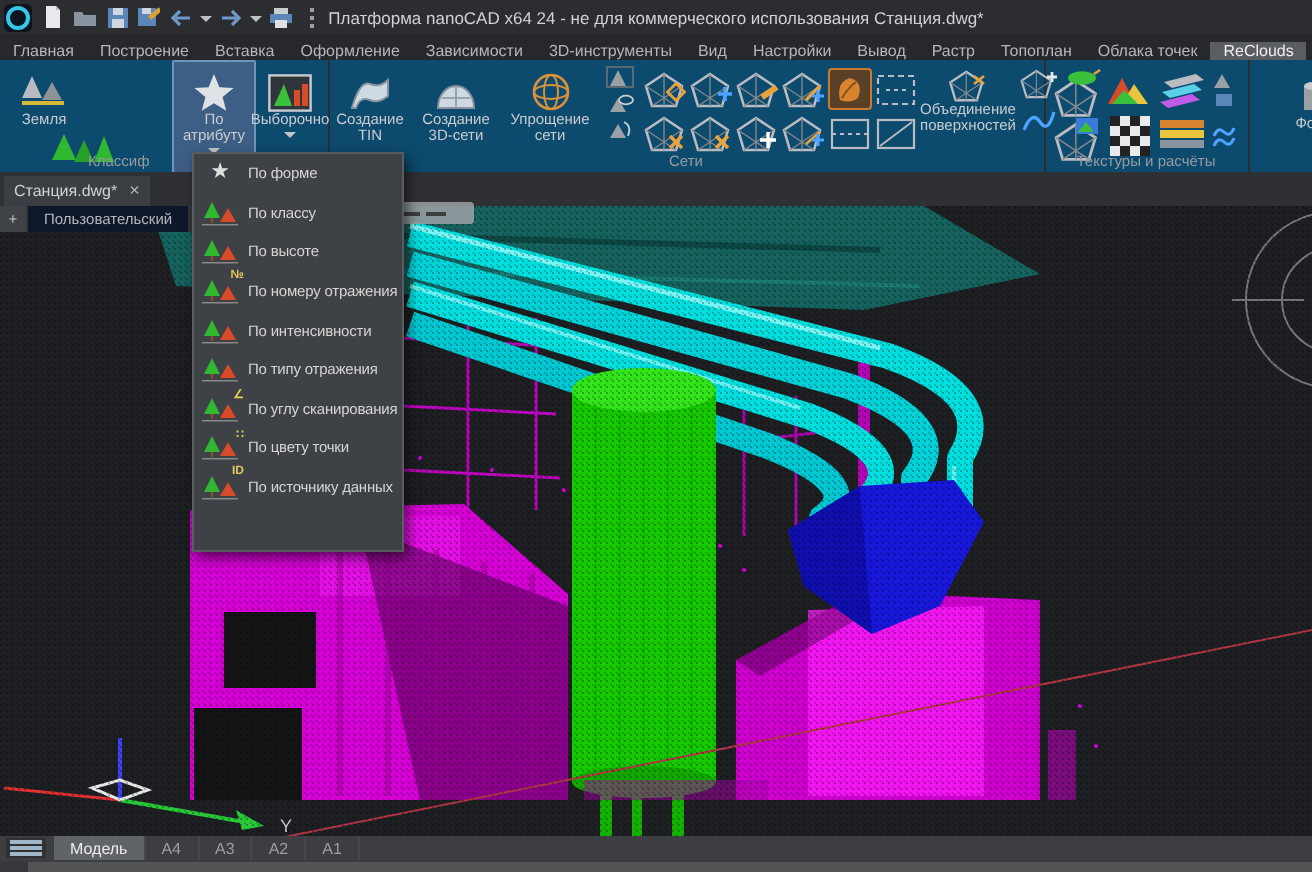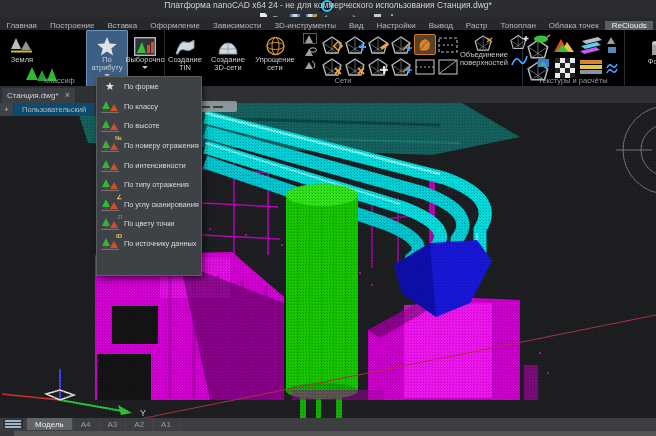--- a/index.html
+++ b/index.html
@@ -1,36 +1,36 @@
 <!DOCTYPE html>
 <html><head>
 <meta charset="utf-8">
 <style>
   html,body{margin:0;padding:0;background:#17181a;}
   #app{position:relative;width:656px;height:436px;overflow:hidden;
        font-family:"Liberation Sans",sans-serif;color:#c9ccd0;background:#1e1f22;
        user-select:none;}
   
   .titlebar{position:absolute;left:0;top:0;width:656px;height:17px;background:#2b2d31;
-            display:flex;align-items:center;flex-direction:column;}
+            display:flex;align-items:center;}
   .applogo{width:14px;height:14px;margin:0 4px 0 2px;border-radius:3px;background:#0d1520;
            display:flex;align-items:center;justify-content:center;}
   .applogo i{display:block;width:8px;height:8px;border:2px solid #35c8e8;border-radius:50%;}
   .qat{display:flex;align-items:center;gap:3px;}
   .qat svg{display:block;}
   .qat .qbtn{width:13px;height:13px;display:flex;align-items:center;justify-content:center;}
   .title{position:absolute;left:0;right:0;text-align:center;font-size:8.5px;color:#cfd2d6;
          pointer-events:none;}
   
   .rtabs{position:absolute;left:0;top:17px;width:656px;height:13px;background:#26282b;
          display:flex;align-items:flex-end;}
   .rtab{font-size:8px;color:#b4b7ba;padding:0 6.5px;display:flex;align-items:center;white-space:nowrap;}
   .rtab.active{background:#5a5d61;color:#f0f0f0;}
   
-  .ribbon{position:absolute;left:0;top:30px;width:656px;height:56px;background:#000000;}
+  .ribbon{position:absolute;left:0;top:30px;width:656px;height:56px;background:#0c4a6e;}
   .rgroup{position:absolute;top:0;height:56px;border-right:1px solid #2b2d30;}
   .glabel{position:absolute;bottom:1px;left:0;width:100%;text-align:center;font-size:7.5px;
           color:#989ba0;white-space:nowrap;}
   .bigbtn{position:absolute;display:flex;flex-direction:column;align-items:center;padding-top:2px;}
   .bigbtn .bicon{height:23px;display:flex;align-items:flex-end;}
   .blabel{font-size:7.5px;line-height:8px;color:#c9ccd0;text-align:center;white-space:pre-line;}
   .tri{width:0;height:0;border-left:3px solid transparent;border-right:3px solid transparent;
        border-top:3px solid #c0c3c6;margin-top:1.5px;}
   .toolactive{background:#3d5f85;border:1px solid #6f94bd;border-radius:1px;}
   .pgrid{position:absolute;display:grid;grid-template-columns:repeat(6,22px);grid-auto-rows:21px;gap:1px;}
@@ -41,21 +41,21 @@
   .docbar{position:absolute;left:0;top:86px;width:656px;height:17px;background:#2e3033;}
   .doctab{position:absolute;left:2px;top:2px;height:15px;background:#3b3e43;display:flex;
           align-items:center;padding:0 5px;gap:6px;font-size:8px;color:#d0d3d6;}
   .doctab .close{color:#aeb1b4;font-size:9px;line-height:9px;}
   
   .viewport{position:absolute;left:0;top:103px;width:656px;height:315px;background:#1e1f22;}
   .viewtabs{position:absolute;left:0;top:0;width:180px;height:13px;background:#34363a;
             display:flex;align-items:stretch;gap:1px;font-size:7.5px;color:#b5b8bb;}
   .vtadd{width:13px;background:#3f4246;display:flex;align-items:center;justify-content:center;
          color:#c6c9cc;}
-  .vttab{background:#0c4a6e;display:flex;align-items:center;padding:0 8px;white-space:nowrap;}
+  .vttab{background:#0f172a;display:flex;align-items:center;padding:0 8px;white-space:nowrap;}
   .vchip{position:absolute;left:183px;top:-2px;width:46px;height:11px;background:rgba(158,162,166,.85);
          border-radius:2px;display:flex;align-items:center;gap:3px;padding:0 4px;}
   .vchip i{display:block;height:2px;background:#3c3e40;}
   .scene{position:absolute;left:0;top:0;}
   
   .menu{position:absolute;left:96px;top:76px;width:104px;height:198px;background:#3e4145;
         border:1px solid #5a5d60;box-shadow:2px 3px 6px rgba(0,0,0,.55);z-index:50;
         display:flex;flex-direction:column;}
   .mitem{height:19.6px;display:flex;align-items:center;gap:4px;padding-left:3px;}
   .mic{width:20px;height:16px;position:relative;display:flex;align-items:center;justify-content:center;}

